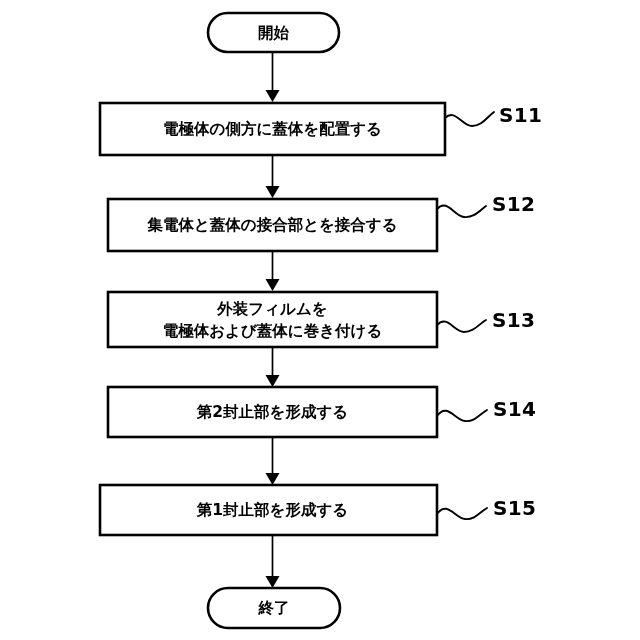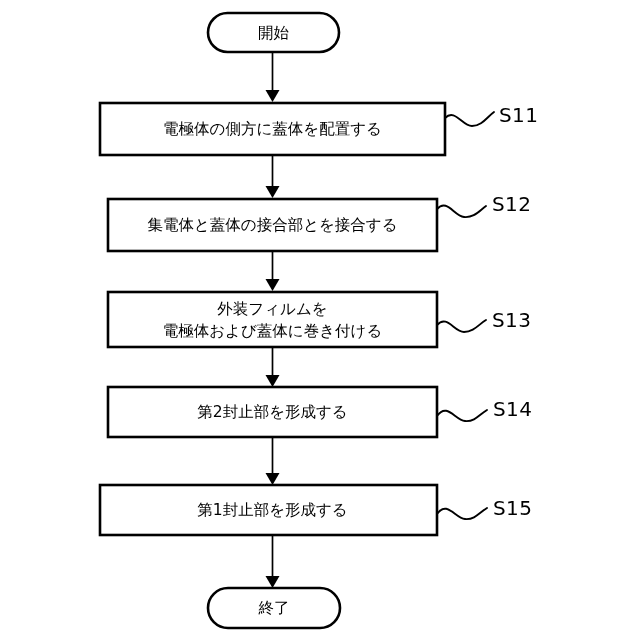--- a/index.html
+++ b/index.html
@@ -10,20 +10,21 @@
   }
   body {
     font-family: "DejaVu Sans", "Liberation Sans", sans-serif;
   }
   #canvas {
     position: relative;
     width: 640px;
     height: 640px;
     background: #ffffff;
     overflow: hidden;
+    font-weight: bold;
   }
   #diagram-svg {
     position: absolute;
     left: 0;
     top: 0;
     width: 640px;
     height: 640px;
   }
   .node-shape {
     fill: #ffffff;

